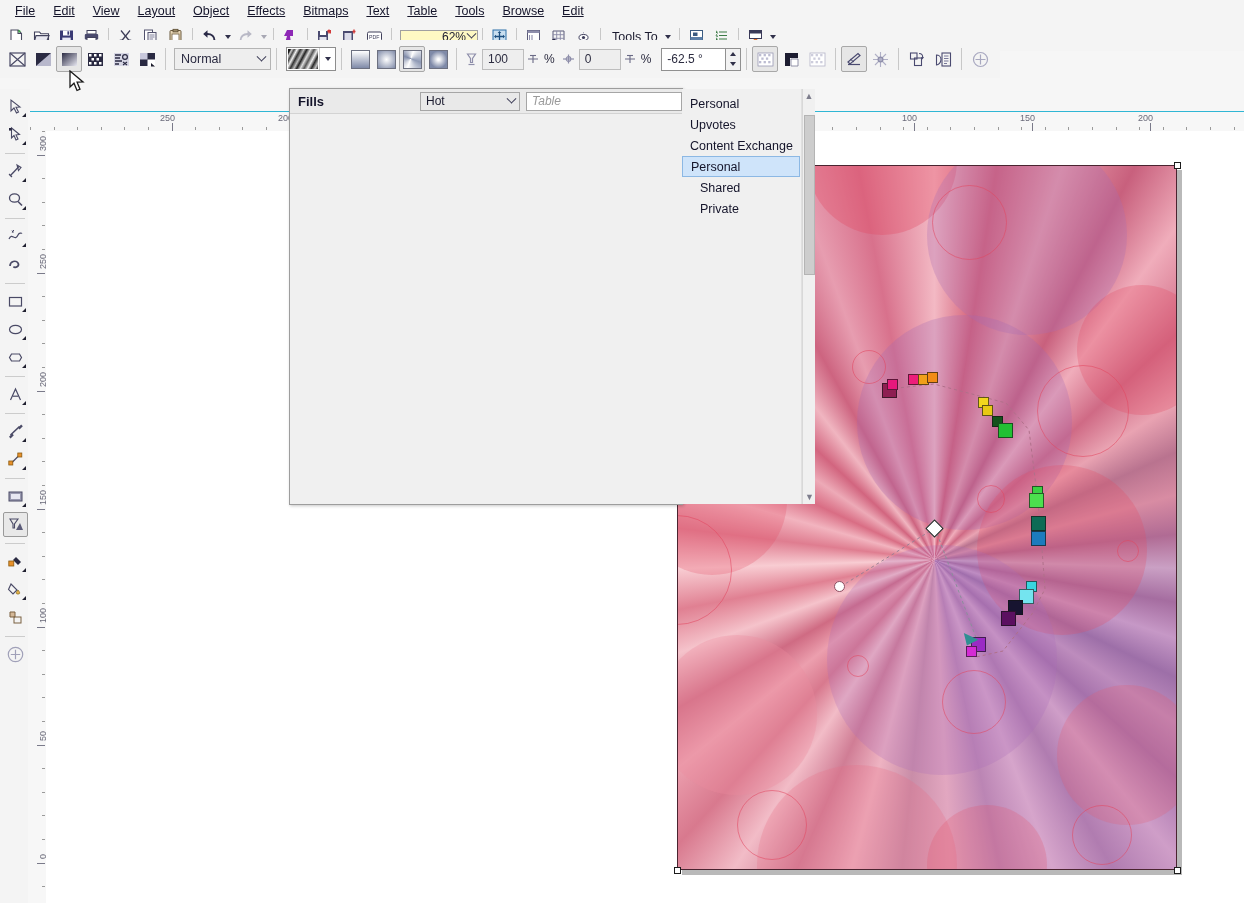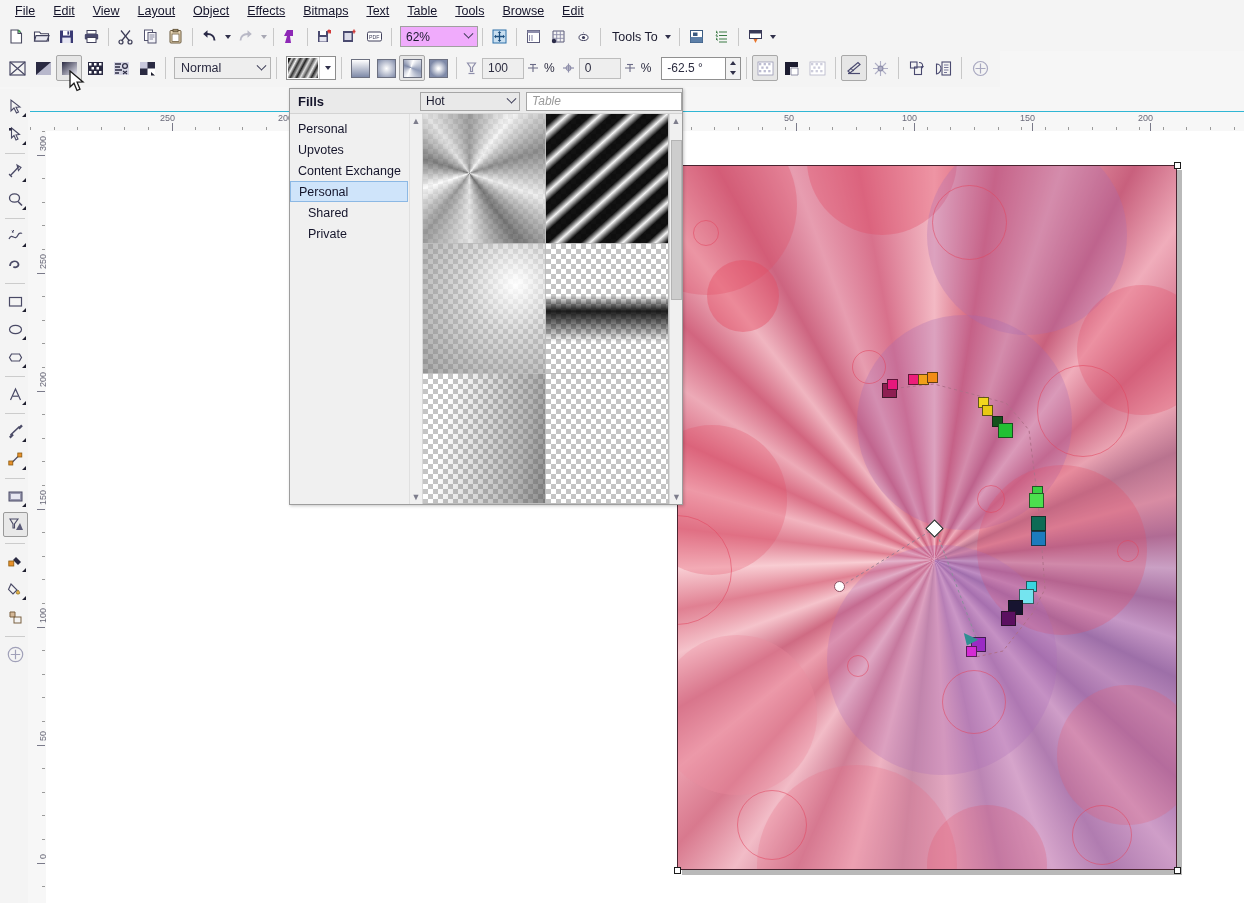--- a/index.html
+++ b/index.html
@@ -40,37 +40,37 @@
   .tb-sep { width: 1px; height: 18px; background: #c8c8c8; margin: 0 4px; }
   .tb-arrow {
     width: 11px; height: 24px; display: flex; align-items: center; justify-content: center;
     cursor: default; font-size: 7px; color: #303048;
   }
   .caret-dn { width:0;height:0;border-left:3.5px solid transparent;border-right:3.5px solid transparent;border-top:4px solid #30304a; }
   .caret-dn.dim { border-top-color:#a8a8b4; }
 
   
   .zoom-combo {
-    width: 78px; height: 21px; background: #f0abfc; border: 1px solid #a0a0a0;
-    display: flex; align-items: center; margin-left: 4px; position: relative;
+    width: 78px; height: 14px; background: #fef9c3; border: 1px solid #a0a0a0;
+    display: flex; align-items: center; margin-left: 4px; position: relative; padding-left: 36px;
   }
   .zoom-combo span { padding-left: 5px; font-size: 12px; flex: 1; }
   .zoom-combo .cb-arrow {
     width: 17px; height: 19px; display:flex;align-items:center;justify-content:center;
   }
   .chev { width:7px;height:7px;border-right:1.4px solid #3a3a55;border-bottom:1.4px solid #3a3a55;transform:rotate(45deg) translate(-2px,-2px); }
 
   .snapto {
     display:flex;align-items:center;height:24px;padding:0 4px 0 7px;cursor:default;
     font-size:12.5px;
   }
 
   
   .toolbar2 {
-    position: absolute; top: 49px; left: 0; width: 1000px; height: 38px;
+    position: absolute; top: 40px; left: 0; width: 1000px; height: 38px;
     background: #f4f4f4; display: flex; align-items: center; padding-left: 4px;
   }
   .pb-btn {
     width: 26px; height: 26px; display:flex;align-items:center;justify-content:center;
     border:1px solid transparent; border-radius:2px; cursor: default;
   }
   .pb-btn.active { background:#e6e6e6; border-color:#a8a8a8; }
   .pb-sep { width:1px;height:22px;background:#c8c8c8;margin:0 5px; }
 
   .normal-combo {
@@ -223,21 +223,21 @@
   }
   .arrow-marker { position:absolute; width:0;height:0;
     border-left:8px solid transparent;border-right:8px solid transparent;
     border-bottom:10px solid #2f8f93; }
 
   
   .fills-panel {
     position:absolute; left:289px; top:88px; width:394px; height:417px;
     background:#f0f0f0; border:1px solid #9d9d9d;
     box-shadow: 1px 1px 3px rgba(0,0,0,0.22);
-    display:flex; flex-direction:column;
+    display:flex; flex-direction:row;
   }
   .fills-header {
     height:25px; background:#eaeaea; display:flex; align-items:center;
     padding-left:8px; border-bottom:1px solid #d3d3d3;
   }
   .fills-title { font-size:13px; font-weight:bold; color:#14142a; width:122px; }
   .hot-combo {
     width:100px; height:19px; background:#e9e9e9; border:1px solid #a6a6a6;
     display:flex; align-items:center;
   }

